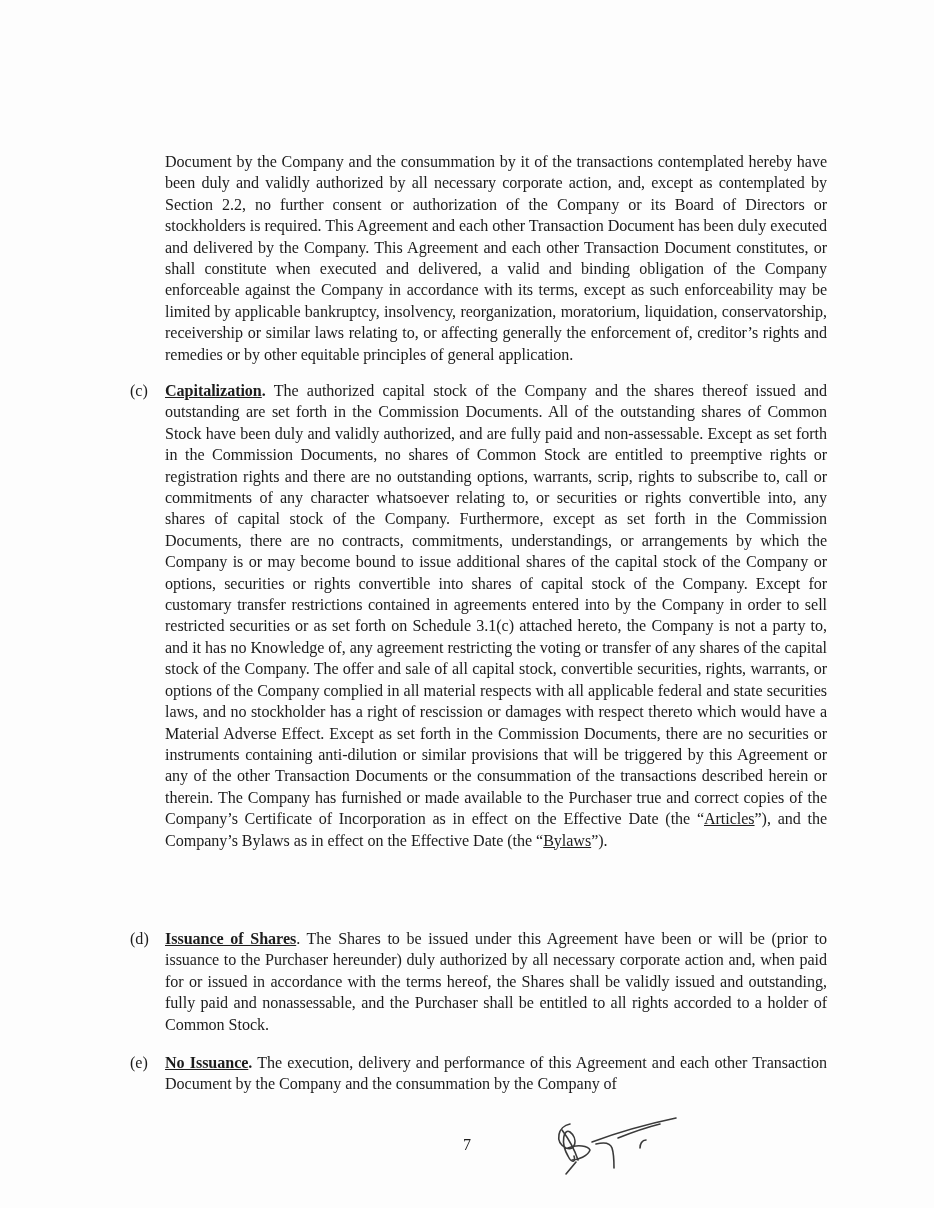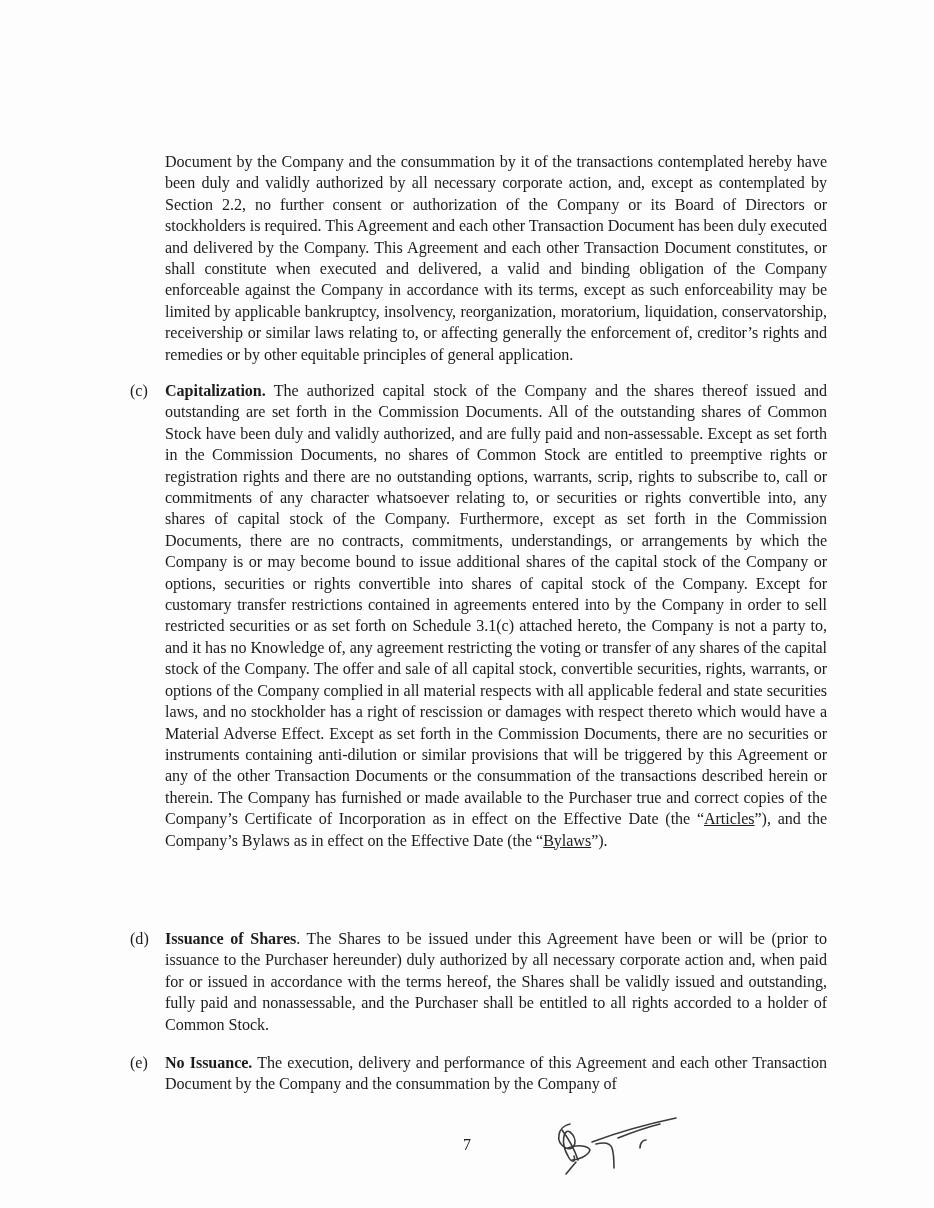--- a/index.html
+++ b/index.html
@@ -45,20 +45,21 @@
     }
     .section .body {
       margin-left: 35px;
       font-size: 16.1px;
       line-height: 21.4px;
       text-align: justify;
       letter-spacing: -0.05px;
     }
     .heading {
       font-weight: bold;
+      text-decoration: underline;
     }
     .u { text-decoration: underline; }
     #sec-c { top: 380px; }
     #sec-d { top: 928px; }
     #sec-e { top: 1052px; }
     .footer-num {
       position: absolute;
       left: 463px;
       top: 1136px;
       font-size: 16px;

